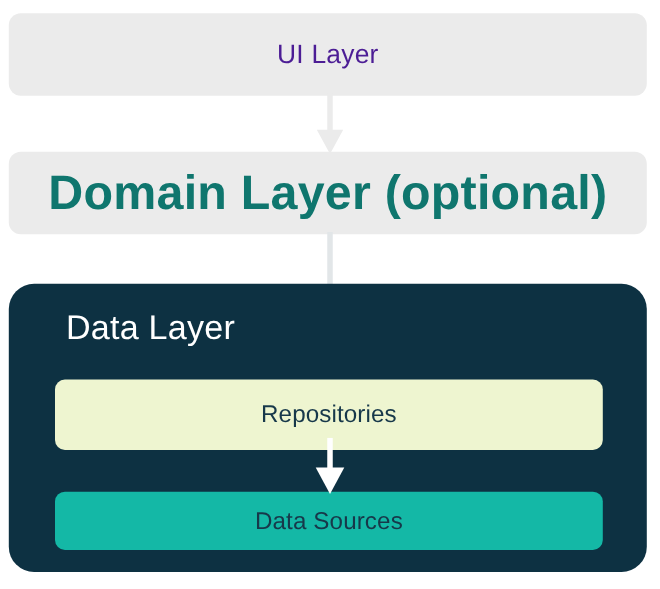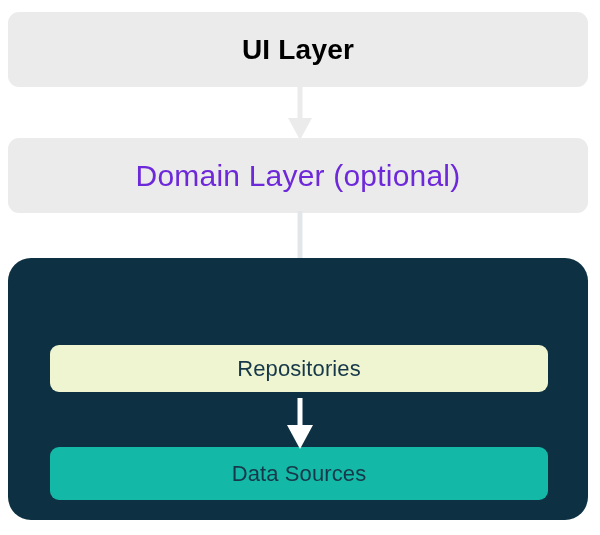--- a/index.html
+++ b/index.html
@@ -37,38 +37,38 @@
   
   #ui-layer {
     left: 8px;
     top: 12px;
     width: 580px;
     height: 75px;
     background: #ebebeb;
     border-radius: 11px;
   }
   #ui-layer .layer-label {
-    color: #000000;
-    font-size: 28px;
-    font-weight: 700;
+    color: #4c1d95;
+    font-size: 24px;
+    font-weight: 400;
   }
 
   
   #domain-layer {
     left: 8px;
     top: 138px;
     width: 580px;
     height: 75px;
     background: #ebebeb;
     border-radius: 11px;
   }
   #domain-layer .layer-label {
-    color: #6d28d9;
-    font-size: 30px;
-    font-weight: 400;
+    color: #0f766e;
+    font-size: 44px;
+    font-weight: 700;
   }
 
   
   #data-layer {
     position: absolute;
     left: 8px;
     top: 258px;
     width: 580px;
     height: 262px;
     background: #0d3142;
@@ -99,21 +99,21 @@
     color: #17384a;
     font-size: 22px;
     font-weight: 400;
     white-space: nowrap;
     letter-spacing: 0.1px;
   }
   #repositories-box {
     left: 42px;
     top: 87px;
     width: 498px;
-    height: 47px;
+    height: 64px;
     background: #eef5d0;
     align-items: center;
   }
   #data-sources-box {
     left: 42px;
     top: 189px;
     width: 498px;
     height: 53px;
     background: #14b8a6;
   }
@@ -144,20 +144,21 @@
   <div class="layer-box" id="domain-layer">
     <span class="layer-label">Domain Layer (optional)</span>
   </div>
 
   <svg class="arrow" id="arrow-domain-to-repo" viewBox="0 0 48 136">
     <path d="M24 0 L24 116" stroke="#e2e6e8" stroke-width="5" fill="none"></path>
     <path d="M11 112 L37 112 L24 136 Z" fill="#ffffff"></path>
   </svg>
 
   <div id="data-layer">
+    <div id="data-layer-title">Data Layer</div>
 
     <div class="inner-box" id="repositories-box">
       <span class="inner-label">Repositories</span>
     </div>
 
     <div class="inner-box" id="data-sources-box">
       <span class="inner-label">Data Sources</span>
     </div>
   </div>
 

